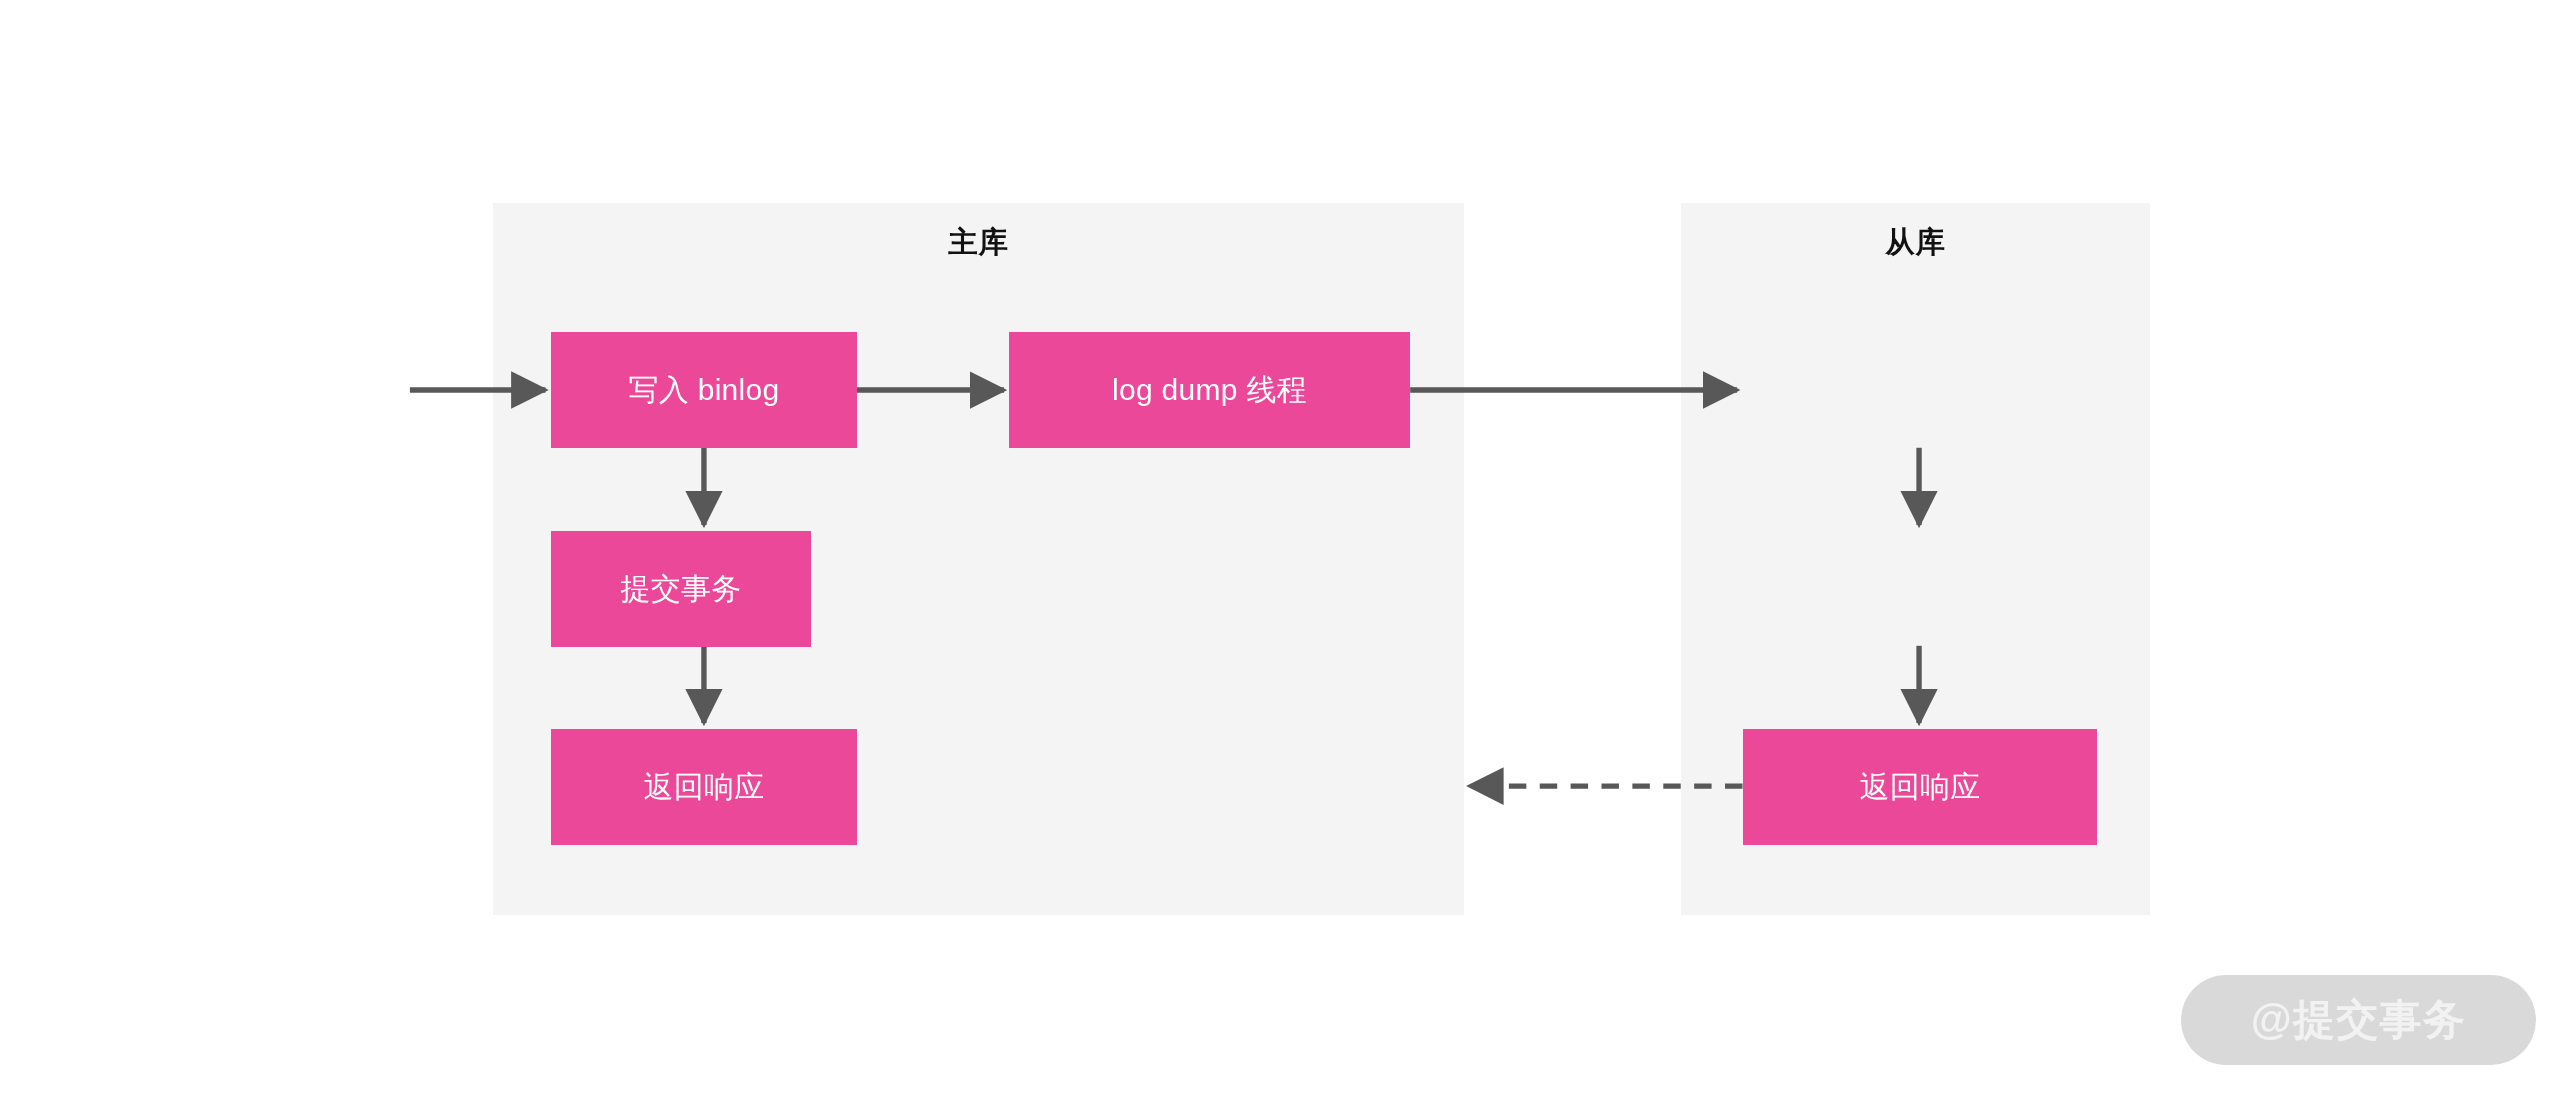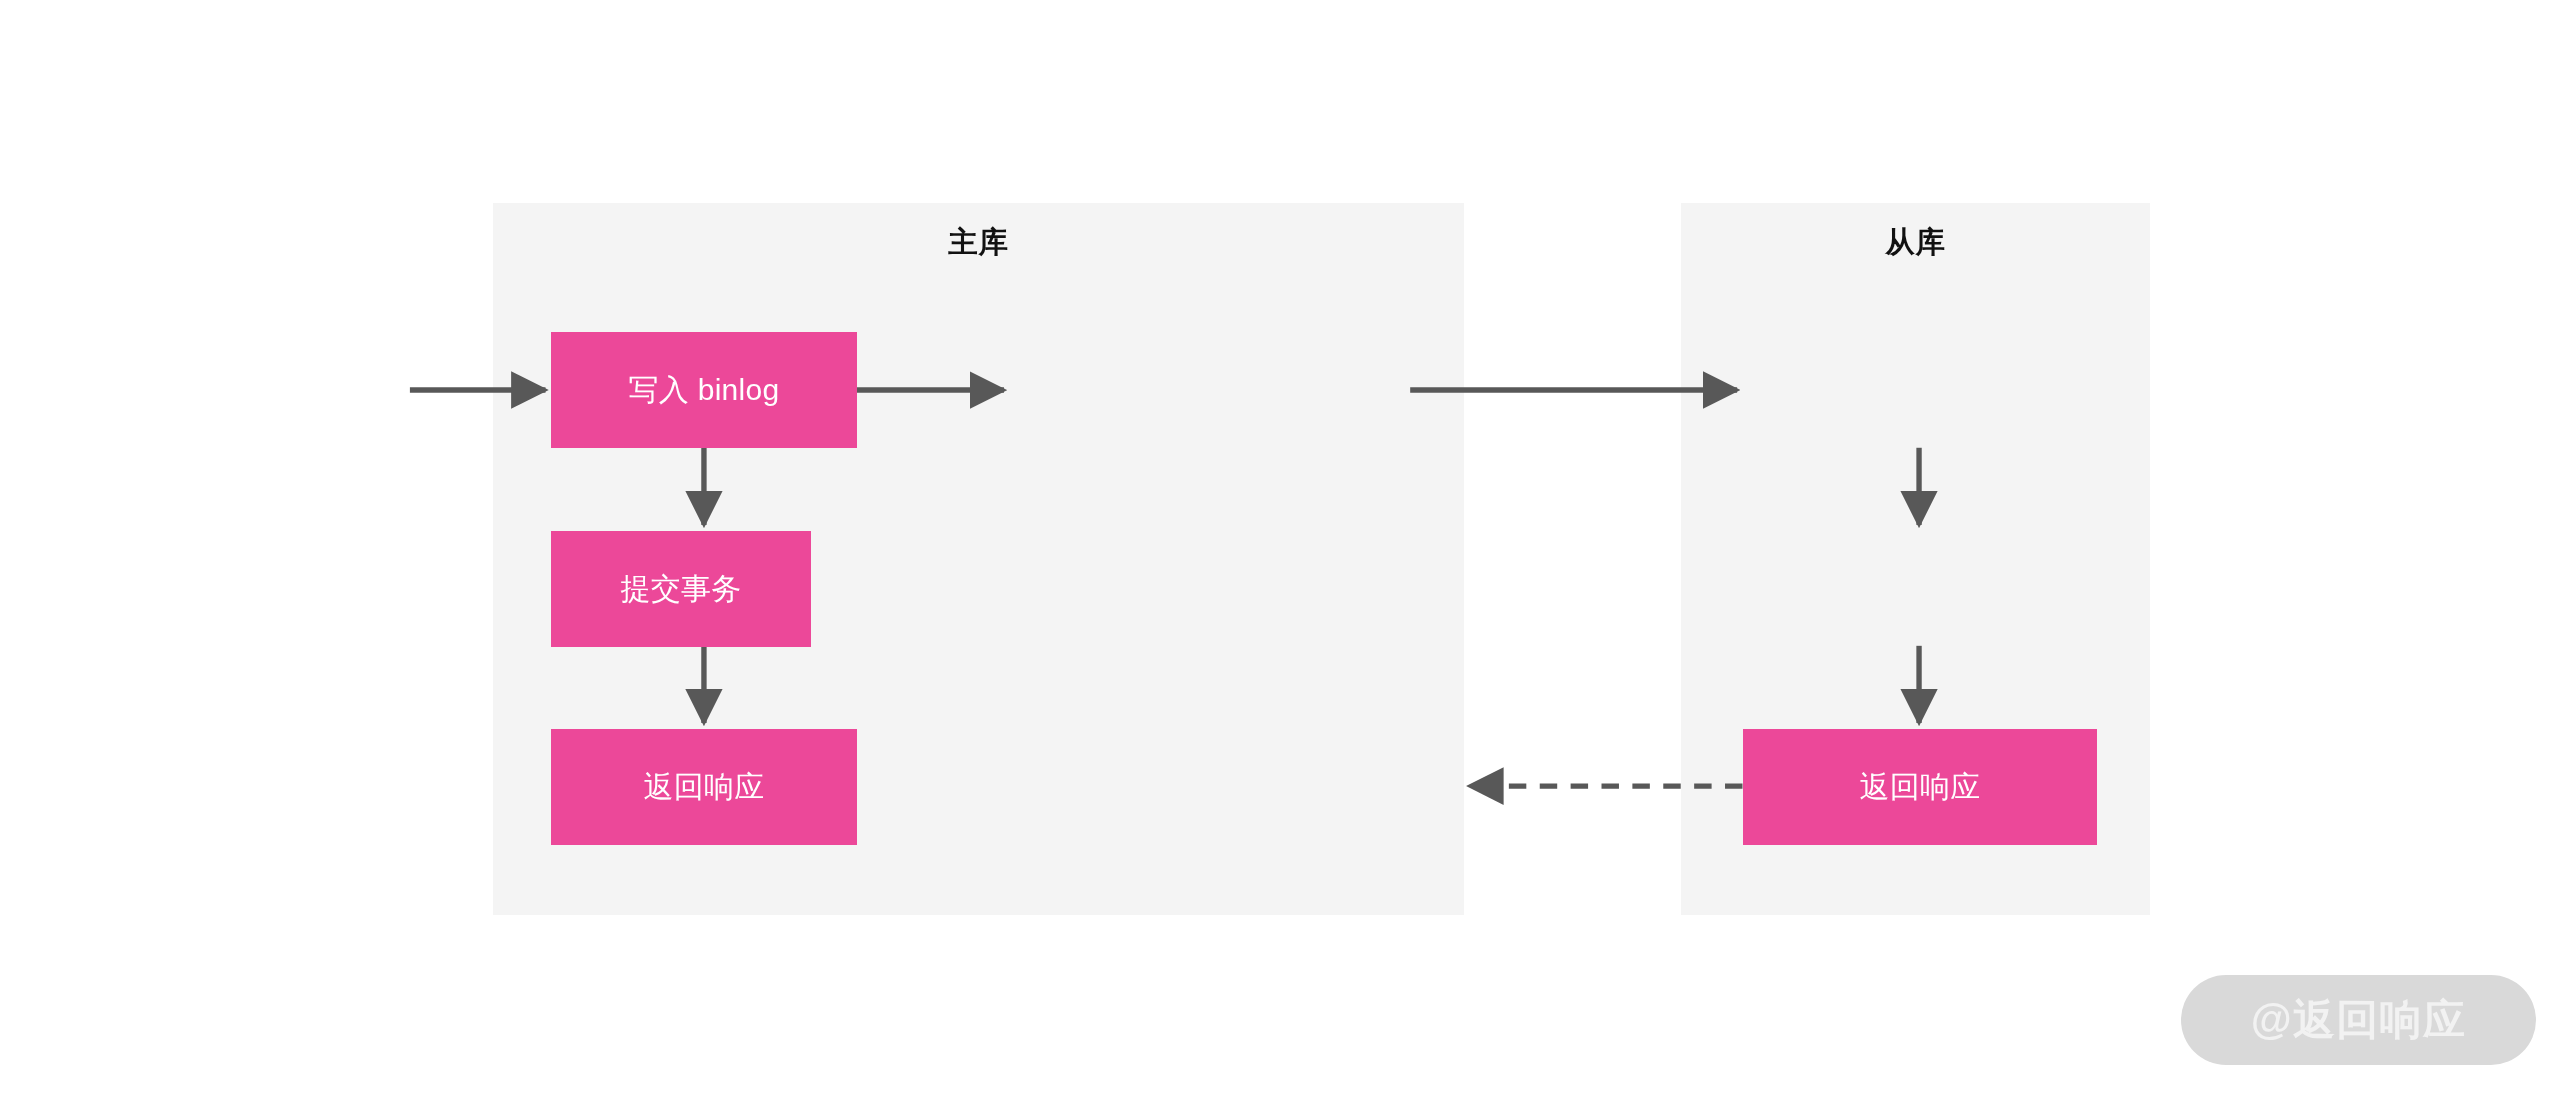--- a/index.html
+++ b/index.html
@@ -150,25 +150,28 @@
   </div>
 
   <div class="node" id="node-commit-tx">
     <span>提交事务</span>
   </div>
 
   <div class="node" id="node-master-resp">
     <span>返回响应</span>
   </div>
 
+  <div class="node" id="node-log-dump">
+    <span>log dump 线程</span>
+  </div>
 
 
 
   <div class="node" id="node-slave-resp">
     <span>返回响应</span>
   </div>
 
   <div id="watermark">
-    <span id="watermark-text">@返回响应</span>
+    <span id="watermark-text">@提交事务</span>
   </div>
 
 </div>
 
 
 </body></html>

